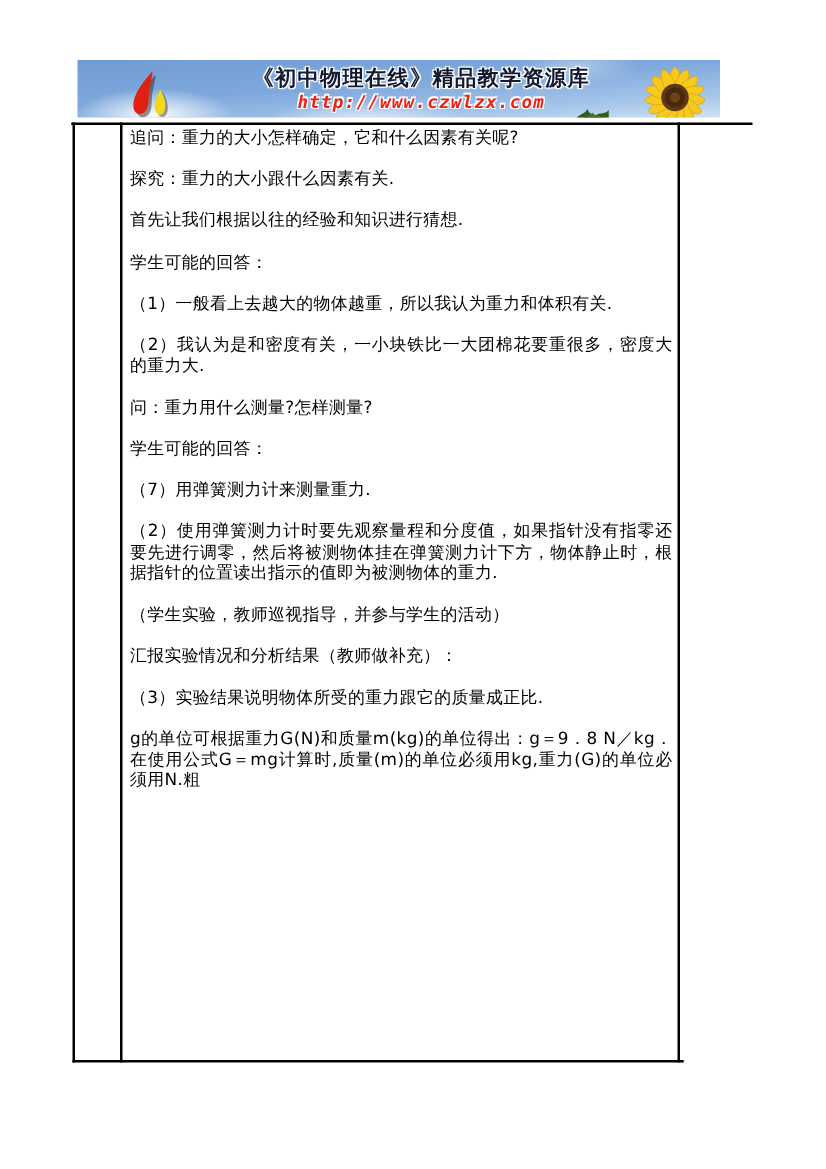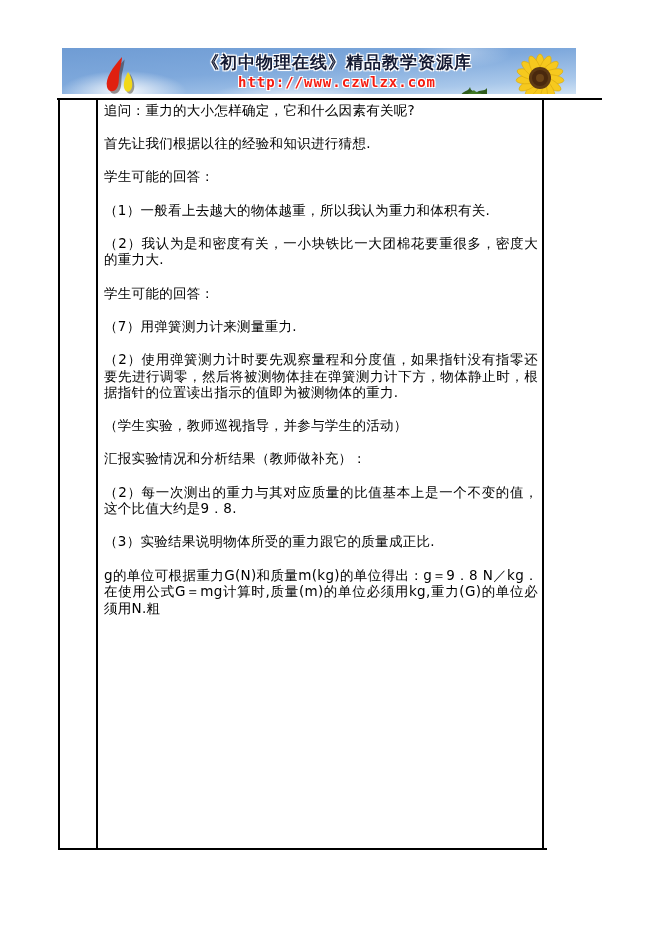--- a/index.html
+++ b/index.html
@@ -31,20 +31,21 @@
     text-shadow:-1px -1px 0 #fff,1px -1px 0 #fff,-1px 1px 0 #fff,1px 1px 0 #fff,0 0 3px #fff;
     white-space:nowrap;
   }
   .banner-url{
     margin-top:0px;
     font-family:"DejaVu Sans Mono",monospace;
     font-size:14px;font-weight:bold;letter-spacing:1px;
     color:#f51c10;
     text-shadow:-1px -1px 0 #fff,1px -1px 0 #fff,-1px 1px 0 #fff,1px 1px 0 #fff;
     white-space:nowrap;
+    font-style:italic;
   }
   .banner-grass{position:absolute;right:88px;bottom:-2px;width:30px;height:12px;}
   .banner-flower{position:absolute;right:0px;top:4px;width:84px;height:46px;}
   
   .rule{position:absolute;background:#000;}
   .rule-top{left:57px;top:98px;width:545px;height:2px;}
   .rule-bottom{left:58px;top:848px;width:489px;height:2px;}
   .v-line{position:absolute;top:98px;height:752px;width:1.5px;background:#000;}
   .v1{left:58px;}
   .v2{left:96px;}
@@ -108,27 +109,28 @@
   </div>
 
   <div class="rule rule-top"></div>
   <div class="v-line v1"></div>
   <div class="v-line v2"></div>
   <div class="v-line v3"></div>
   <div class="rule rule-bottom"></div>
 
   <div class="doc-body">
       <p>追问：重力的大小怎样确定，它和什么因素有关呢?</p>
+      <p>探究：重力的大小跟什么因素有关.</p>
       <p>首先让我们根据以往的经验和知识进行猜想.</p>
       <p>学生可能的回答：</p>
       <p>（1）一般看上去越大的物体越重，所以我认为重力和体积有关.</p>
       <p>（2）我认为是和密度有关，一小块铁比一大团棉花要重很多，密度大的重力大.</p>
+      <p>问：重力用什么测量?怎样测量?</p>
       <p>学生可能的回答：</p>
       <p>（7）用弹簧测力计来测量重力.</p>
       <p>（2）使用弹簧测力计时要先观察量程和分度值，如果指针没有指零还要先进行调零，然后将被测物体挂在弹簧测力计下方，物体静止时，根据指针的位置读出指示的值即为被测物体的重力.</p>
       <p>（学生实验，教师巡视指导，并参与学生的活动）</p>
       <p>汇报实验情况和分析结果（教师做补充）：</p>
-      <p>（2）每一次测出的重力与其对应质量的比值基本上是一个不变的值，这个比值大约是9．8.</p>
       <p>（3）实验结果说明物体所受的重力跟它的质量成正比.</p>
       <p>g的单位可根据重力G(N)和质量m(kg)的单位得出：g＝9．8 N／kg．在使用公式G＝mg计算时,质量(m)的单位必须用kg,重力(G)的单位必须用N.粗</p>
     </div>
 
 </div>
 
 </body></html>

